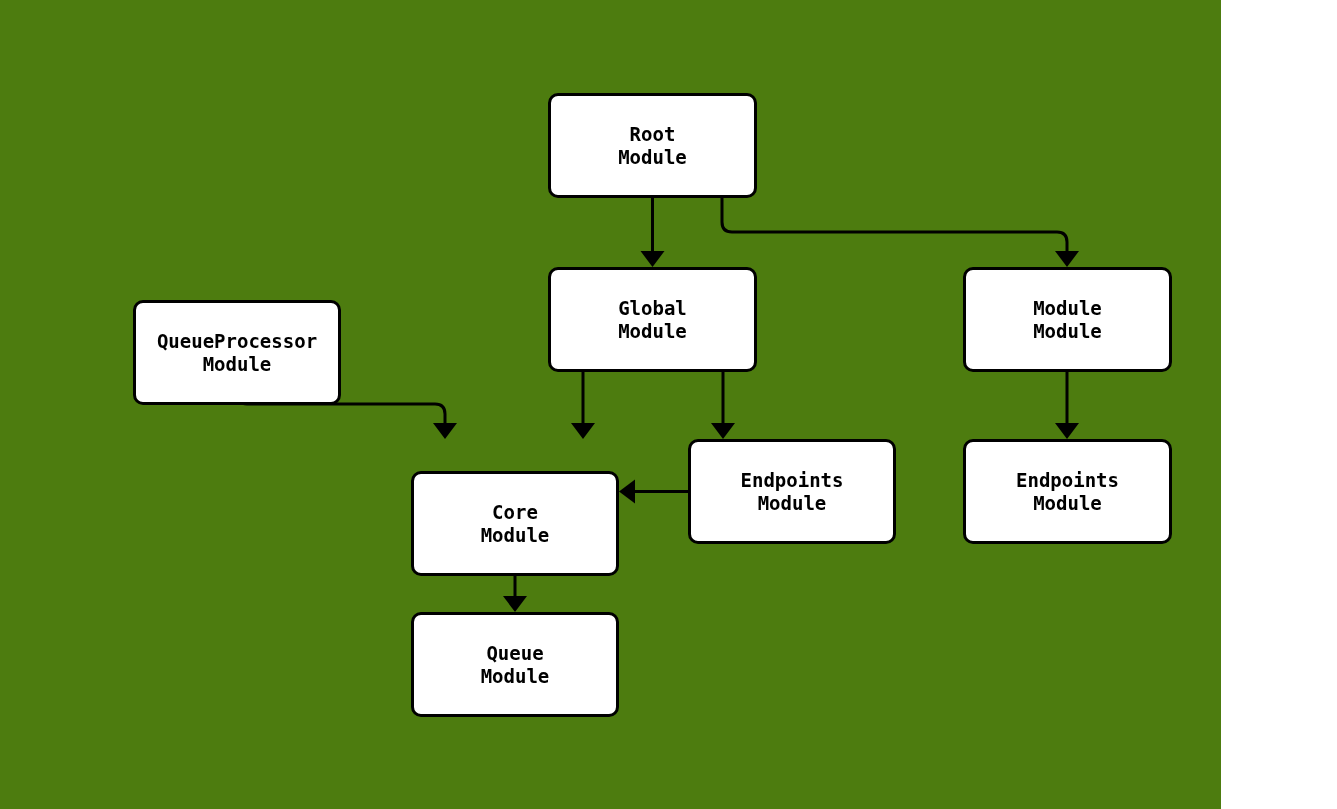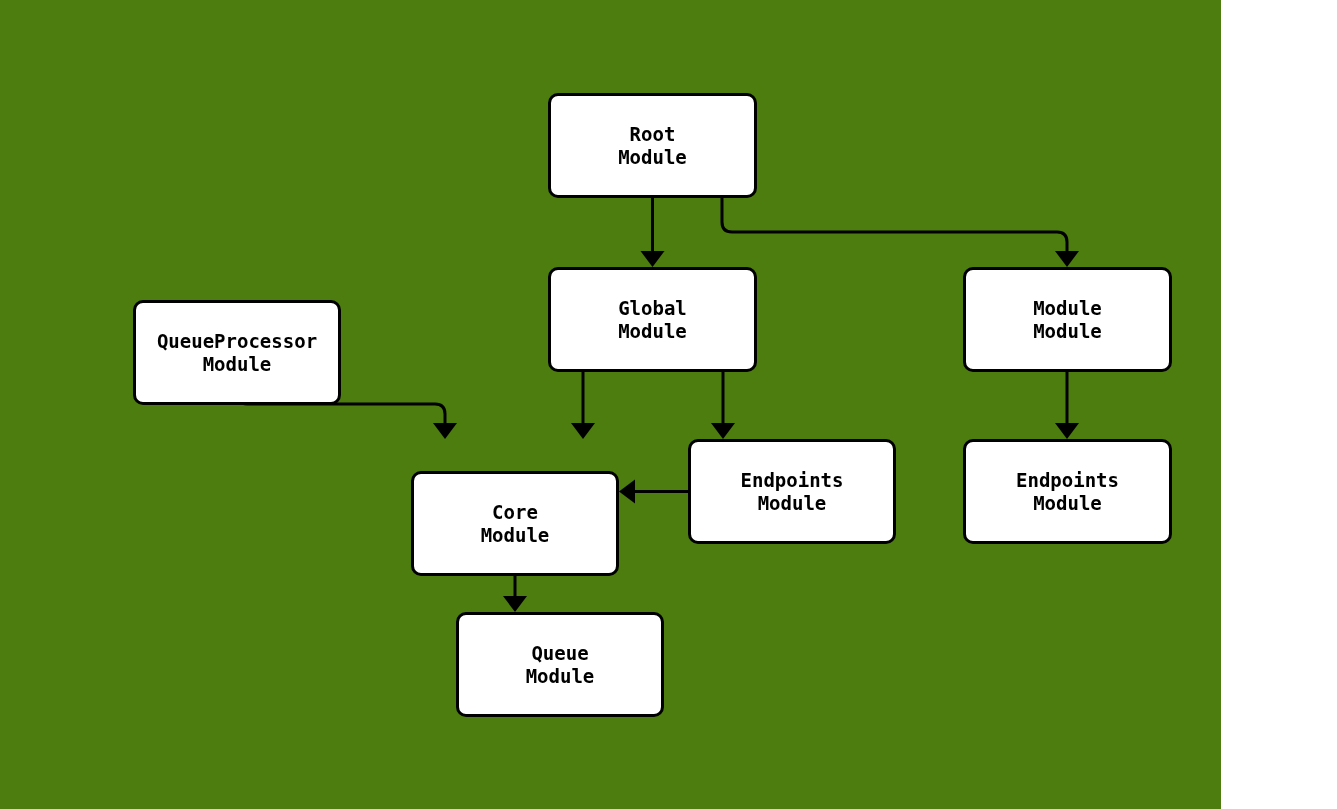--- a/index.html
+++ b/index.html
@@ -102,18 +102,18 @@
         <span>Module</span>
       </div>
       <div class="node" style="left: 688px; top: 439px; width: 208px; height: 105px; background: rgb(255, 255, 255); border-color: rgb(0, 0, 0); color: rgb(0, 0, 0);">
         <span>Endpoints</span>
         <span>Module</span>
       </div>
       <div class="node" style="left: 963px; top: 439px; width: 209px; height: 105px; background: rgb(255, 255, 255); border-color: rgb(0, 0, 0); color: rgb(0, 0, 0);">
         <span>Endpoints</span>
         <span>Module</span>
       </div>
-      <div class="node" style="left: 411px; top: 612px; width: 208px; height: 105px; background: rgb(255, 255, 255); border-color: rgb(0, 0, 0); color: rgb(0, 0, 0); margin-left: 45px;">
+      <div class="node" style="left: 411px; top: 612px; width: 208px; height: 105px; background: rgb(255, 255, 255); border-color: rgb(0, 0, 0); color: rgb(0, 0, 0);">
         <span>Queue</span>
         <span>Module</span>
       </div>
     </div>
 </div>
 
 </body></html>

